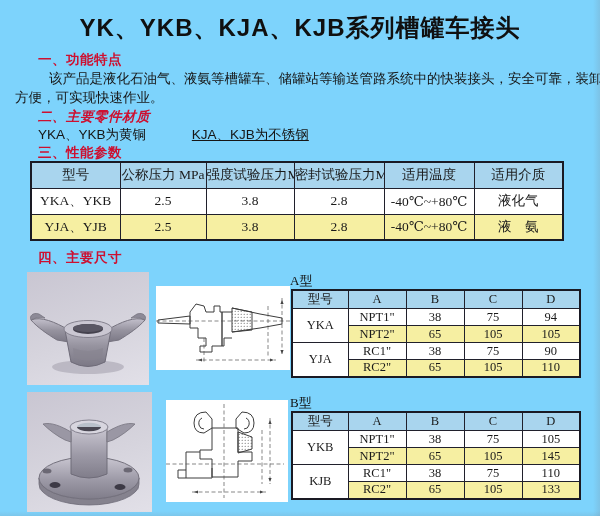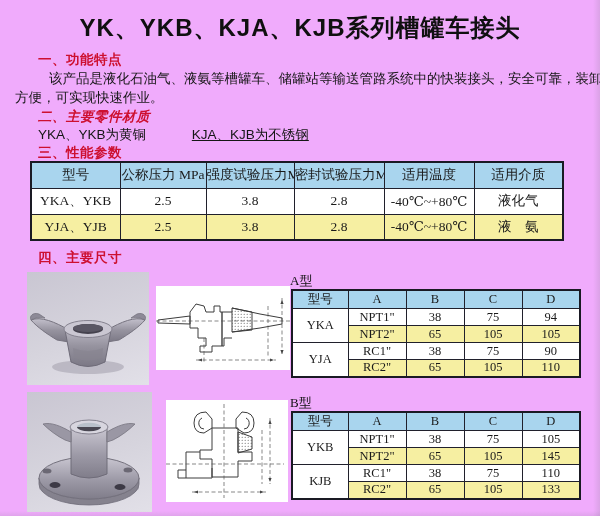--- a/index.html
+++ b/index.html
@@ -1,18 +1,18 @@
 <!DOCTYPE html>
 <html><head>
 <meta charset="utf-8">
 <style>
   * { margin:0; padding:0; box-sizing:border-box; }
   html,body { background:#fff; }
   .page {
-    position:relative; width:600px; height:516px; background:#f0abfc;
+    position:relative; width:600px; height:516px; background:#7dd3fc;
     font-family:"Liberation Sans","DejaVu Sans",sans-serif; color:#1a1a1a; overflow:hidden;
   }
   .page-title {
     position:absolute; top:12px; left:0; width:600px; text-align:center;
     font-size:24px; font-weight:bold; letter-spacing:1px; color:#101010;
   }
   .sec-heading {
     position:absolute; font-size:13.5px; font-weight:bold; color:#cd1030; letter-spacing:0.5px;
   }
   #h-features   { left:38px; top:51px; }

